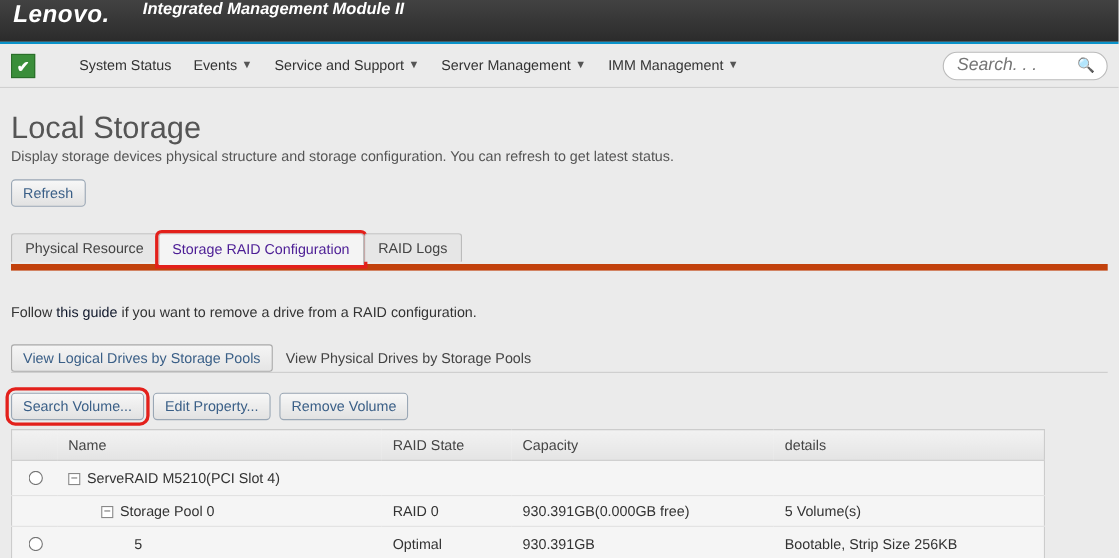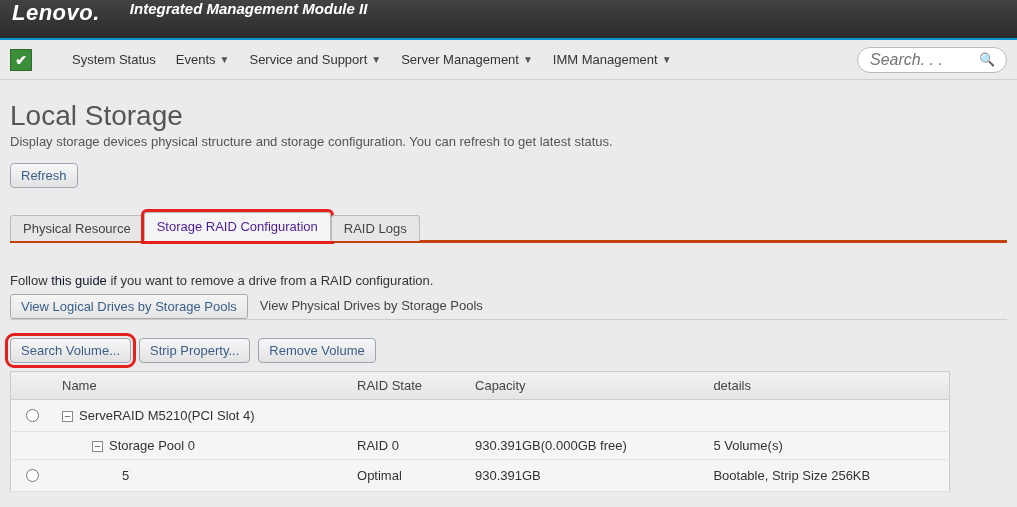--- a/index.html
+++ b/index.html
@@ -100,22 +100,22 @@
     border: 1px solid #9aa7b5;
     border-radius: 4px;
     padding: 4px 10px;
     color: #3a5f87;
     cursor: pointer;
     font-size: 13px;
   }
   .tabs {
     margin-top: 24px;
     display: flex;
-    align-items: flex-end;
-    border-bottom: 3px solid #c2410c;
+    align-items: flex-start;
+    border-bottom: 6px solid #c2410c;
   }
   .tab {
     background: #e6e6e6;
     border: 1px solid #bbb;
     border-bottom: none;
     padding: 5px 12px;
     margin-right: 0px;
     cursor: pointer;
     color: #444;
     border-top-left-radius: 3px;
@@ -132,23 +132,23 @@
     outline-offset: 0px;
   }
   .tab.highlight-red { padding: 6px 12px; }
   .panel {
     border-top: none;
     padding: 8px 0;
   }
   .panel-desc { color: #333; line-height: 1.5; }
   .panel-desc a { color: #0f172a; text-decoration: none; }
   .subtabs {
-    margin-top: 4px;
-    display: flex;
-    align-items: flex-start;
+    margin-top: 20px;
+    display: flex;
+    align-items: center;
     border-bottom: 1px solid #ccc;
   }
   .subtab {
     background: linear-gradient(#f5f5f5, #e5e5e5);
     border: 1px solid #aaa;
     padding: 4px 10px;
     border-radius: 3px;
     margin-right: 2px;
     color: #3a5f87;
     cursor: pointer;
@@ -254,21 +254,21 @@
       <span>Follow </span><a href="#">this guide</a><span> if you want to remove a drive from a RAID configuration.</span>
     </div>
 
     <div class="subtabs">
       <div class="subtab">View Logical Drives by Storage Pools</div>
       <div class="subtab-inactive">View Physical Drives by Storage Pools</div>
     </div>
 
     <div class="action-row">
       <button class="btn highlight-red">Search Volume...</button>
-      <button class="btn">Strip Property...</button>
+      <button class="btn">Edit Property...</button>
       <button class="btn">Remove Volume</button>
     </div>
 
     <table class="table">
       <thead>
         <tr>
           <th class="radio-cell"></th>
           <th>Name</th>
           <th>RAID State</th>
           <th>Capacity</th>

